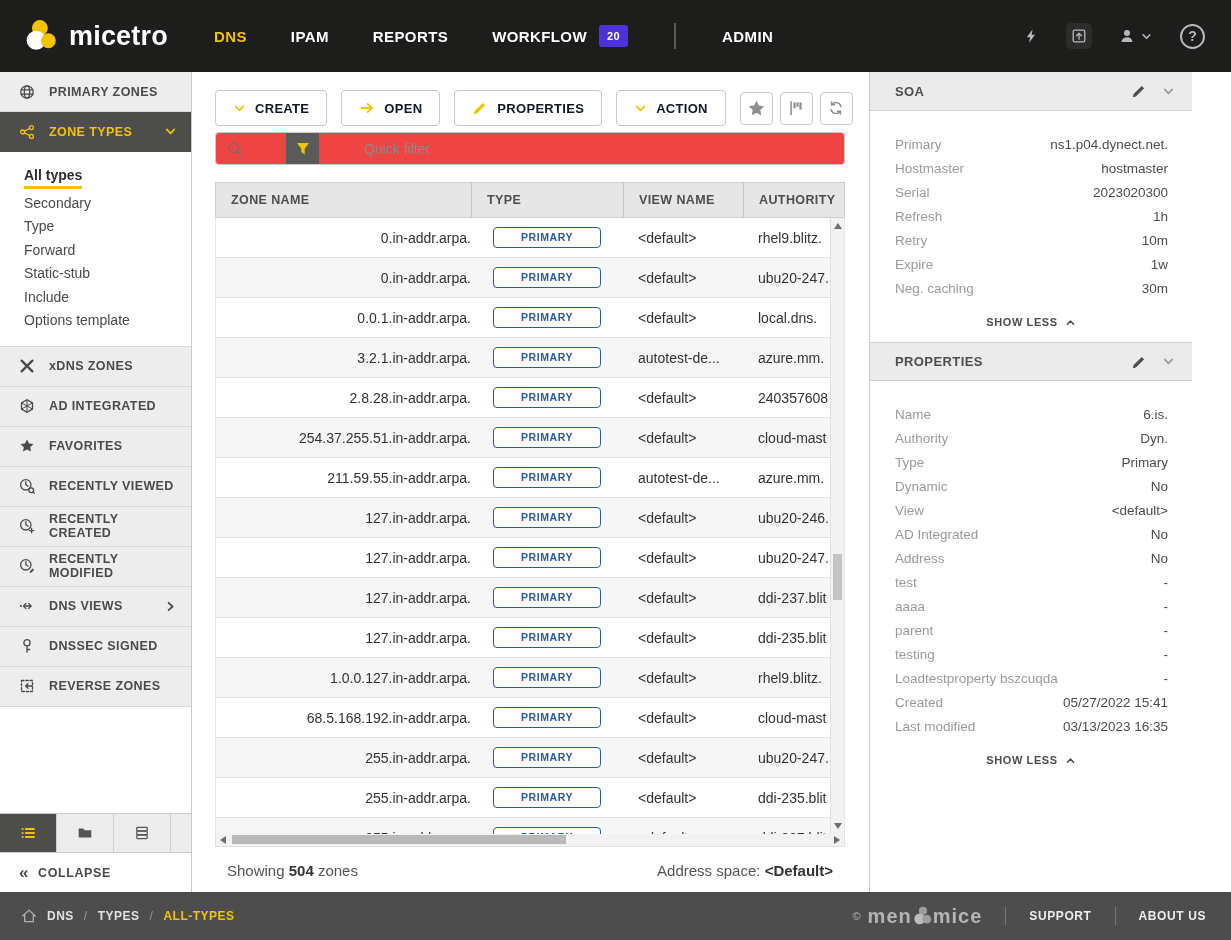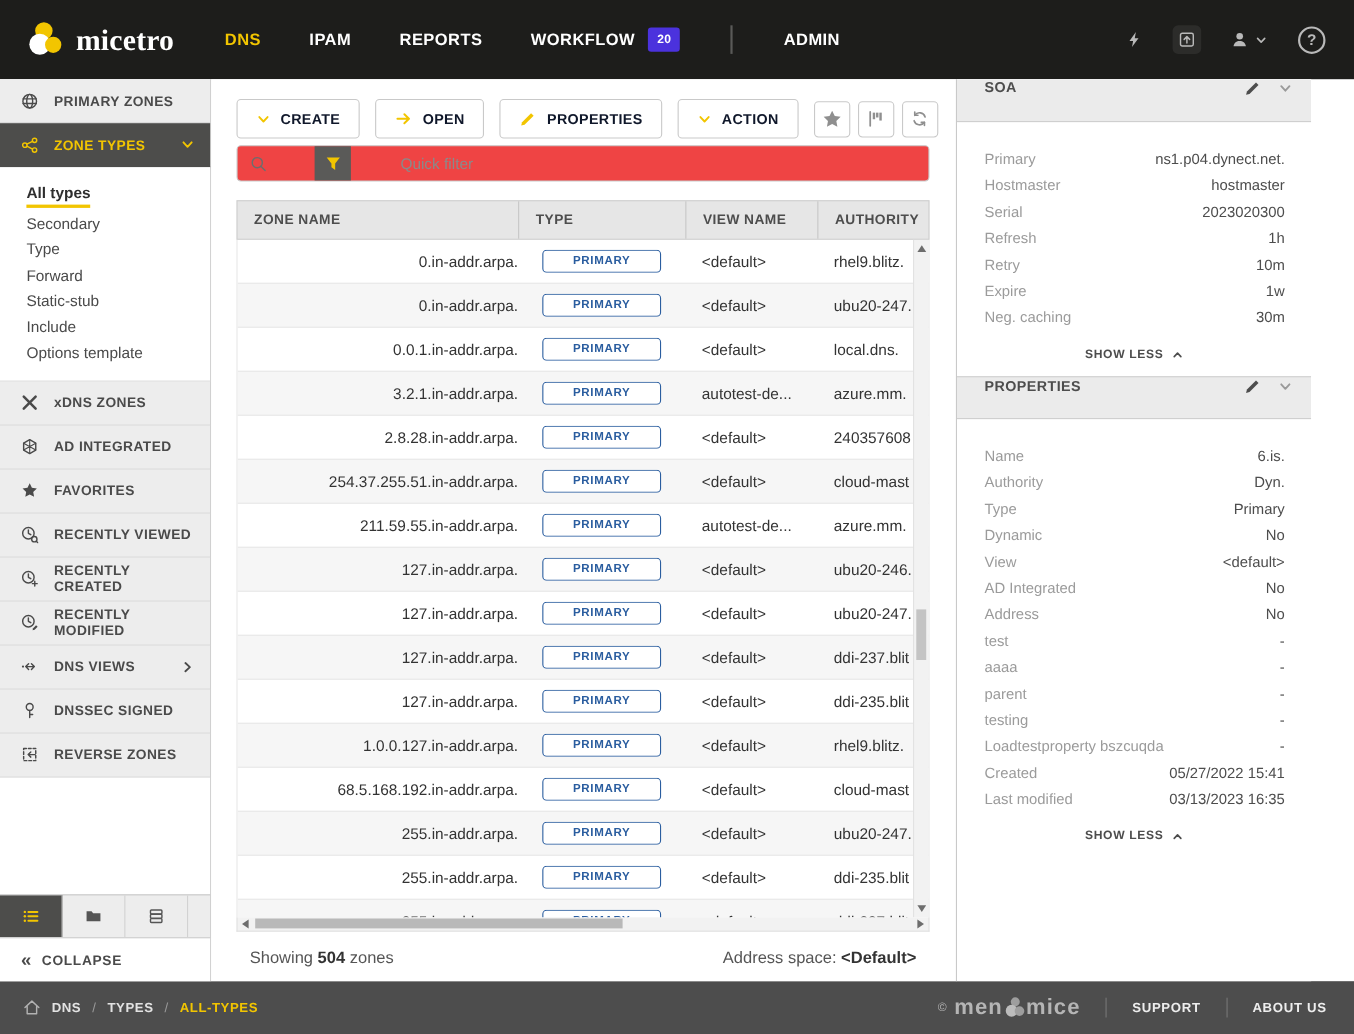--- a/index.html
+++ b/index.html
@@ -2,21 +2,21 @@
 <html><head>
 <meta charset="utf-8">
 <style>
   * { box-sizing: border-box; margin: 0; padding: 0; }
   html,body { width:1231px; height:940px; overflow:hidden; }
   body { font-family:"Liberation Sans","DejaVu Sans",sans-serif; background:#fff; color:#333; }
   .icon { display:inline-flex; align-items:center; justify-content:center; line-height:0; }
 
   
   .topnav { height:72px; background:#1d1d1b; display:flex; align-items:center; }
-  .brand { display:flex; align-items:center; gap:9px; padding:0 46px 0 24px; cursor:pointer;font-family:Liberation Serif, serif; }
+  .brand { display:flex; align-items:center; gap:9px; padding:0 46px 0 24px; cursor:pointer; }
   .brand-text { color:#fff; font-size:27px; font-weight:700; letter-spacing:.2px; }
   .nav-items { display:flex; align-items:center; gap:44px; }
   .nav-item { display:flex; align-items:center; color:#fff; font-size:15px; font-weight:700; letter-spacing:.4px; cursor:pointer; }
   .nav-item.active { color:#f2c500; }
   .nav-badge { background:#4b32dd; color:#fff; font-size:11px; font-weight:700; padding:5px 8px; border-radius:3px; margin-left:12px; }
   .nav-divider { width:2px; height:26px; background:#5a5a58; margin:0 2px; }
   .nav-right { margin-left:auto; display:flex; align-items:center; gap:27px; padding-right:26px; color:#b9b9b9; }
   .nav-icon-btn { display:flex; align-items:center; gap:5px; cursor:pointer; color:#b9b9b9; background:none; border:none; }
   .inbox-btn { background:#2c2c2a; border-radius:5px; padding:5px; }
   .help-circle { width:25px; height:25px; border:2px solid #b9b9b9; border-radius:50%; display:flex; align-items:center; justify-content:center; font-size:14px; font-weight:700; color:#b9b9b9; }
@@ -75,21 +75,21 @@
   .harr { width:0; height:0; border-top:4px solid transparent; border-bottom:4px solid transparent; position:absolute; top:2px; }
   .harr.left { border-right:6px solid #6d6d6d; left:4px; }
   .harr.right { border-left:6px solid #6d6d6d; right:4px; }
   .hthumb { position:absolute; top:1px; left:16px; width:334px; height:9px; background:#b9b9b9; }
 
   .statusbar { height:46px; flex:0 0 46px; display:flex; align-items:center; justify-content:space-between; padding:0 12px; font-size:15px; color:#555; }
   .statusbar b { color:#333; font-weight:700; }
 
   
   .details { width:322px; background:#fff; display:flex; flex-direction:column; overflow:hidden; }
-  .section-header { height:39px; flex:0 0 39px; background:#ebebeb; border-bottom:1px solid #cfcfcf; display:flex; align-items:flex-start; padding:0 17px 0 25px; font-size:13px; font-weight:700; color:#4d4d4d; letter-spacing:.4px; }
+  .section-header { height:39px; flex:0 0 39px; background:#ebebeb; border-bottom:1px solid #cfcfcf; display:flex; align-items:center; padding:0 17px 0 25px; font-size:13px; font-weight:700; color:#4d4d4d; letter-spacing:.4px; }
   .section-header + .section-header, .section-header.bordered { border-top:1px solid #cfcfcf; }
   .sh-title { flex:1; }
   .sh-icons { display:flex; align-items:center; gap:15px; }
   .sh-pencil { color:#4d4d4d; cursor:pointer; }
   .sh-chev { color:#9a9a9a; cursor:pointer; }
   .fields { padding:21px 24px 8px 25px; }
   .field { display:flex; justify-content:space-between; align-items:center; height:24px; font-size:13.5px; }
   .flabel { color:#9b9b9b; white-space:nowrap; }
   .fvalue { color:#4d4d4d; white-space:nowrap; }
   .show-less { display:flex; align-items:center; justify-content:center; gap:7px; padding:8px 0 14px; font-size:11px; font-weight:700; color:#4d4d4d; letter-spacing:.6px; cursor:pointer; }

